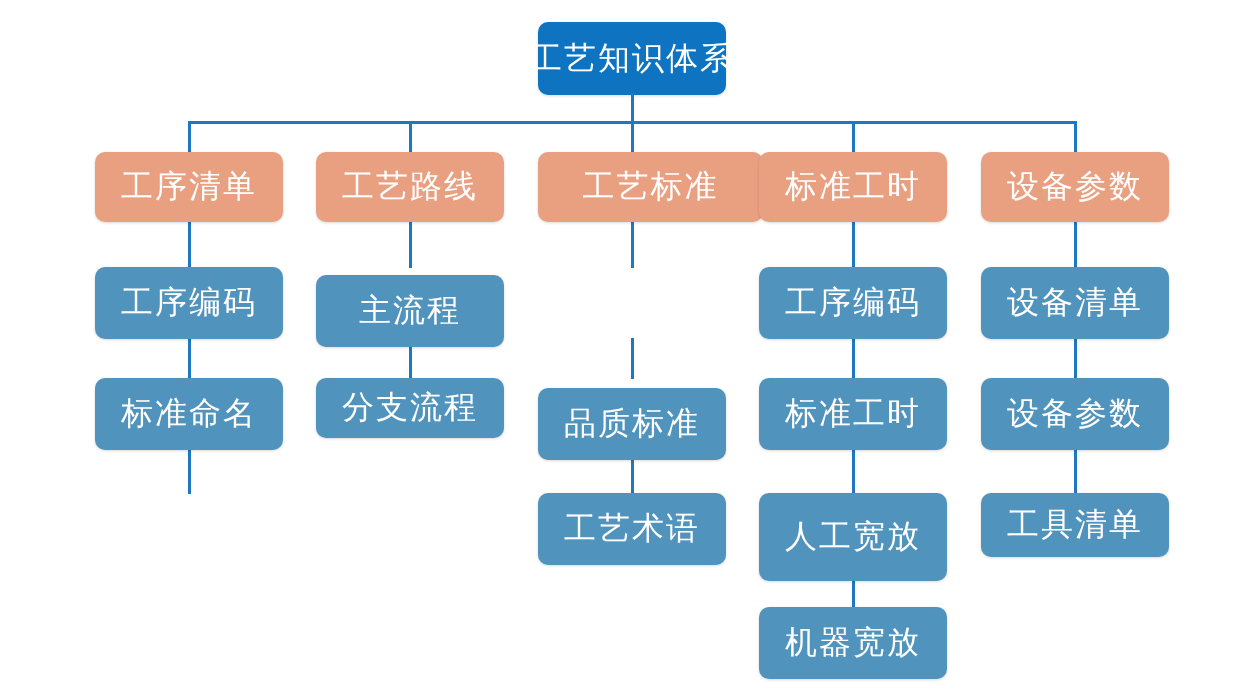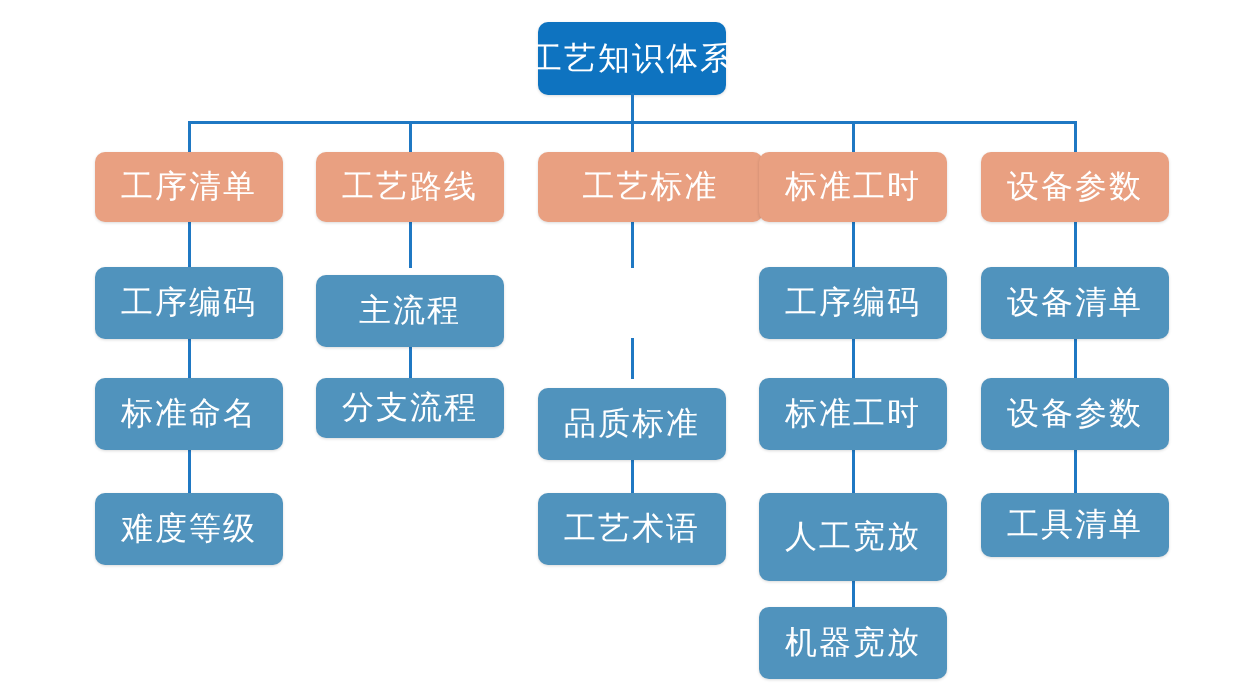--- a/index.html
+++ b/index.html
@@ -61,23 +61,20 @@
   <div class="line v" style="left:187.5px;top:449px;height:45px"></div>
   <div class="node branch" style="left:95px;top:152px;width:188px;height:70px">
     <span>工序清单</span>
   </div>
   <div class="node child" style="left:95px;top:267px;width:188px;height:72px">
     <span>工序编码</span>
   </div>
   <div class="node child" style="left:95px;top:378px;width:188px;height:72px">
     <span>标准命名</span>
   </div>
-  <div class="node child" style="left:95px;top:493px;width:188px;height:72px">
-    <span>难度等级</span>
-  </div>
 
   <div class="line v" style="left:408.5px;top:221px;height:47px"></div>
   <div class="line v" style="left:408.5px;top:338px;height:41px"></div>
   <div class="node branch" style="left:316px;top:152px;width:188px;height:70px">
     <span>工艺路线</span>
   </div>
   <div class="node child" style="left:316px;top:275px;width:188px;height:72px">
     <span>主流程</span>
   </div>
   <div class="node child" style="left:316px;top:378px;width:188px;height:60px">

